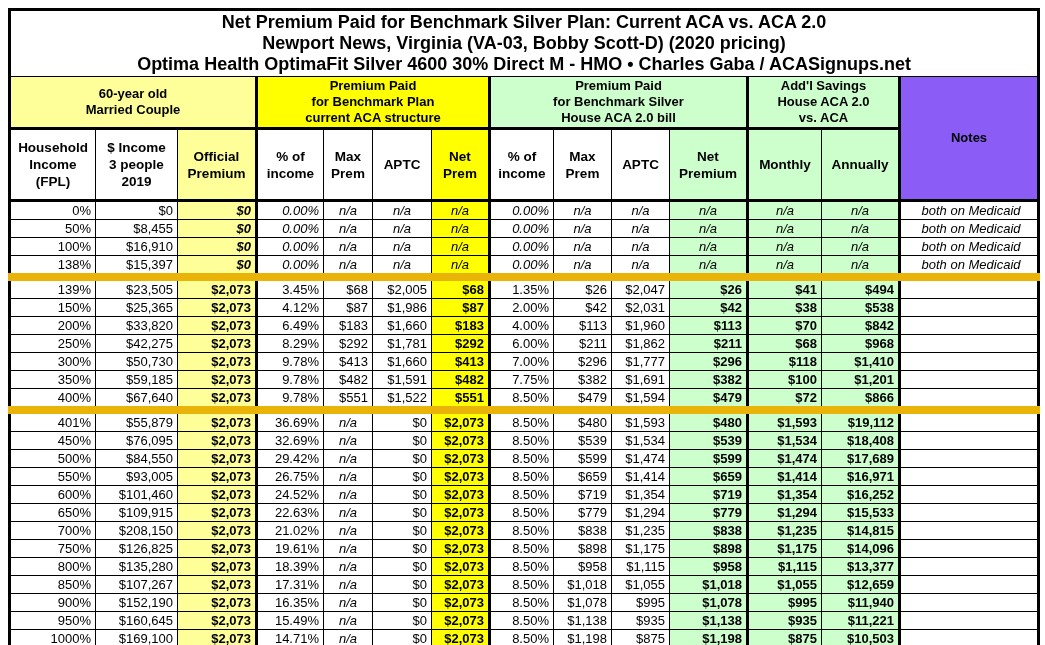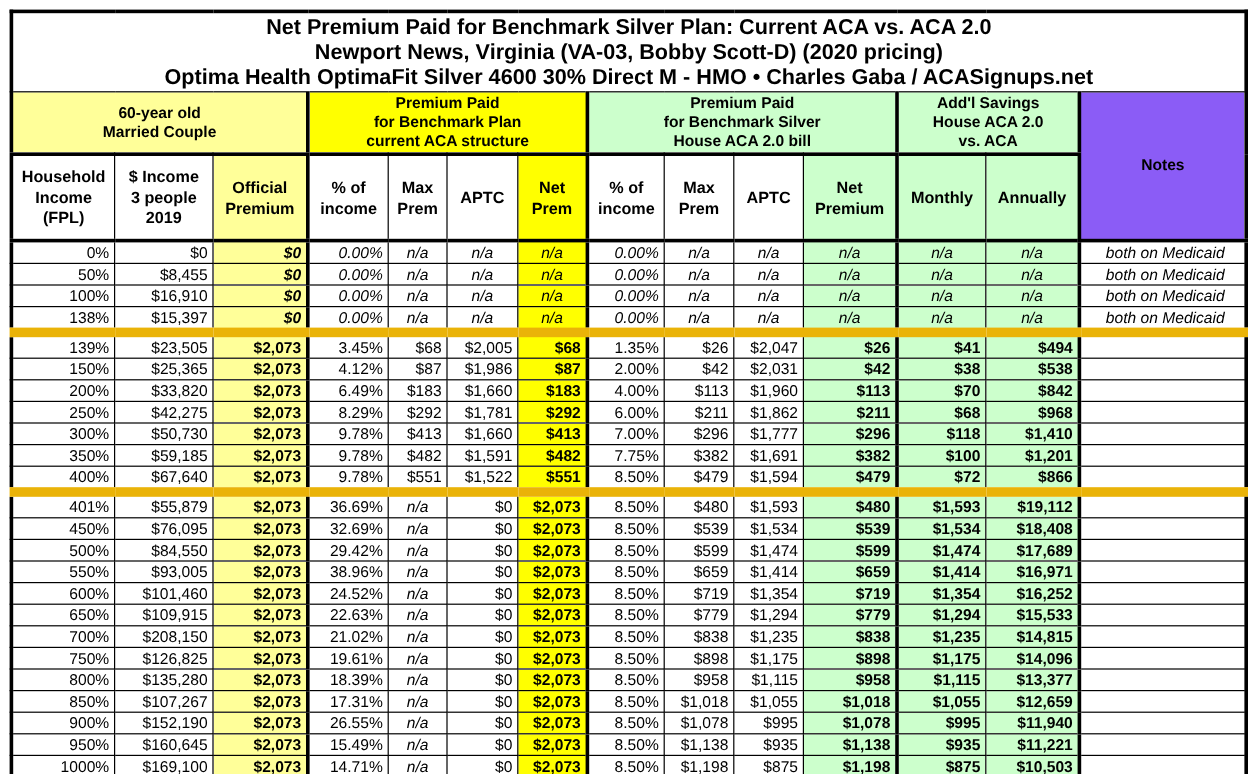--- a/index.html
+++ b/index.html
@@ -377,21 +377,21 @@
           <td class="num">$1,474</td>
           <td class="c-gr num b">$599</td>
           <td class="c-gr bl num b">$1,474</td>
           <td class="c-gr num b">$17,689</td>
           <td class="bl notes-cell"></td>
         </tr>
         <tr>
           <td class="num">550%</td>
           <td class="num">$93,005</td>
           <td class="c-ly num b">$2,073</td>
-          <td class="bl num">38.96%</td>
+          <td class="bl num">26.75%</td>
           <td class="na">n/a</td>
           <td class="num">$0</td>
           <td class="c-yl num b">$2,073</td>
           <td class="bl num">8.50%</td>
           <td class="num">$659</td>
           <td class="num">$1,414</td>
           <td class="c-gr num b">$659</td>
           <td class="c-gr bl num b">$1,414</td>
           <td class="c-gr num b">$16,971</td>
           <td class="bl notes-cell"></td>
@@ -489,21 +489,21 @@
           <td class="num">$1,055</td>
           <td class="c-gr num b">$1,018</td>
           <td class="c-gr bl num b">$1,055</td>
           <td class="c-gr num b">$12,659</td>
           <td class="bl notes-cell"></td>
         </tr>
         <tr>
           <td class="num">900%</td>
           <td class="num">$152,190</td>
           <td class="c-ly num b">$2,073</td>
-          <td class="bl num">26.55%</td>
+          <td class="bl num">16.35%</td>
           <td class="na">n/a</td>
           <td class="num">$0</td>
           <td class="c-yl num b">$2,073</td>
           <td class="bl num">8.50%</td>
           <td class="num">$1,078</td>
           <td class="num">$995</td>
           <td class="c-gr num b">$1,078</td>
           <td class="c-gr bl num b">$995</td>
           <td class="c-gr num b">$11,940</td>
           <td class="bl notes-cell"></td>

